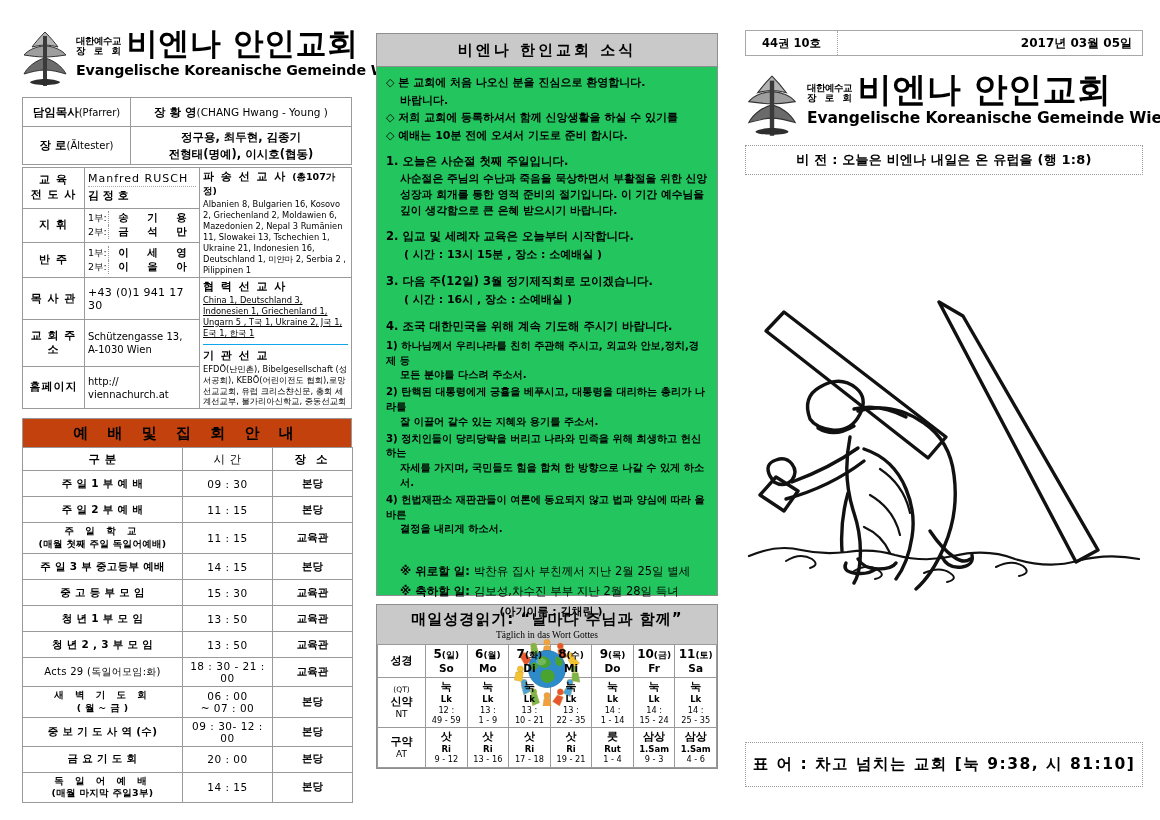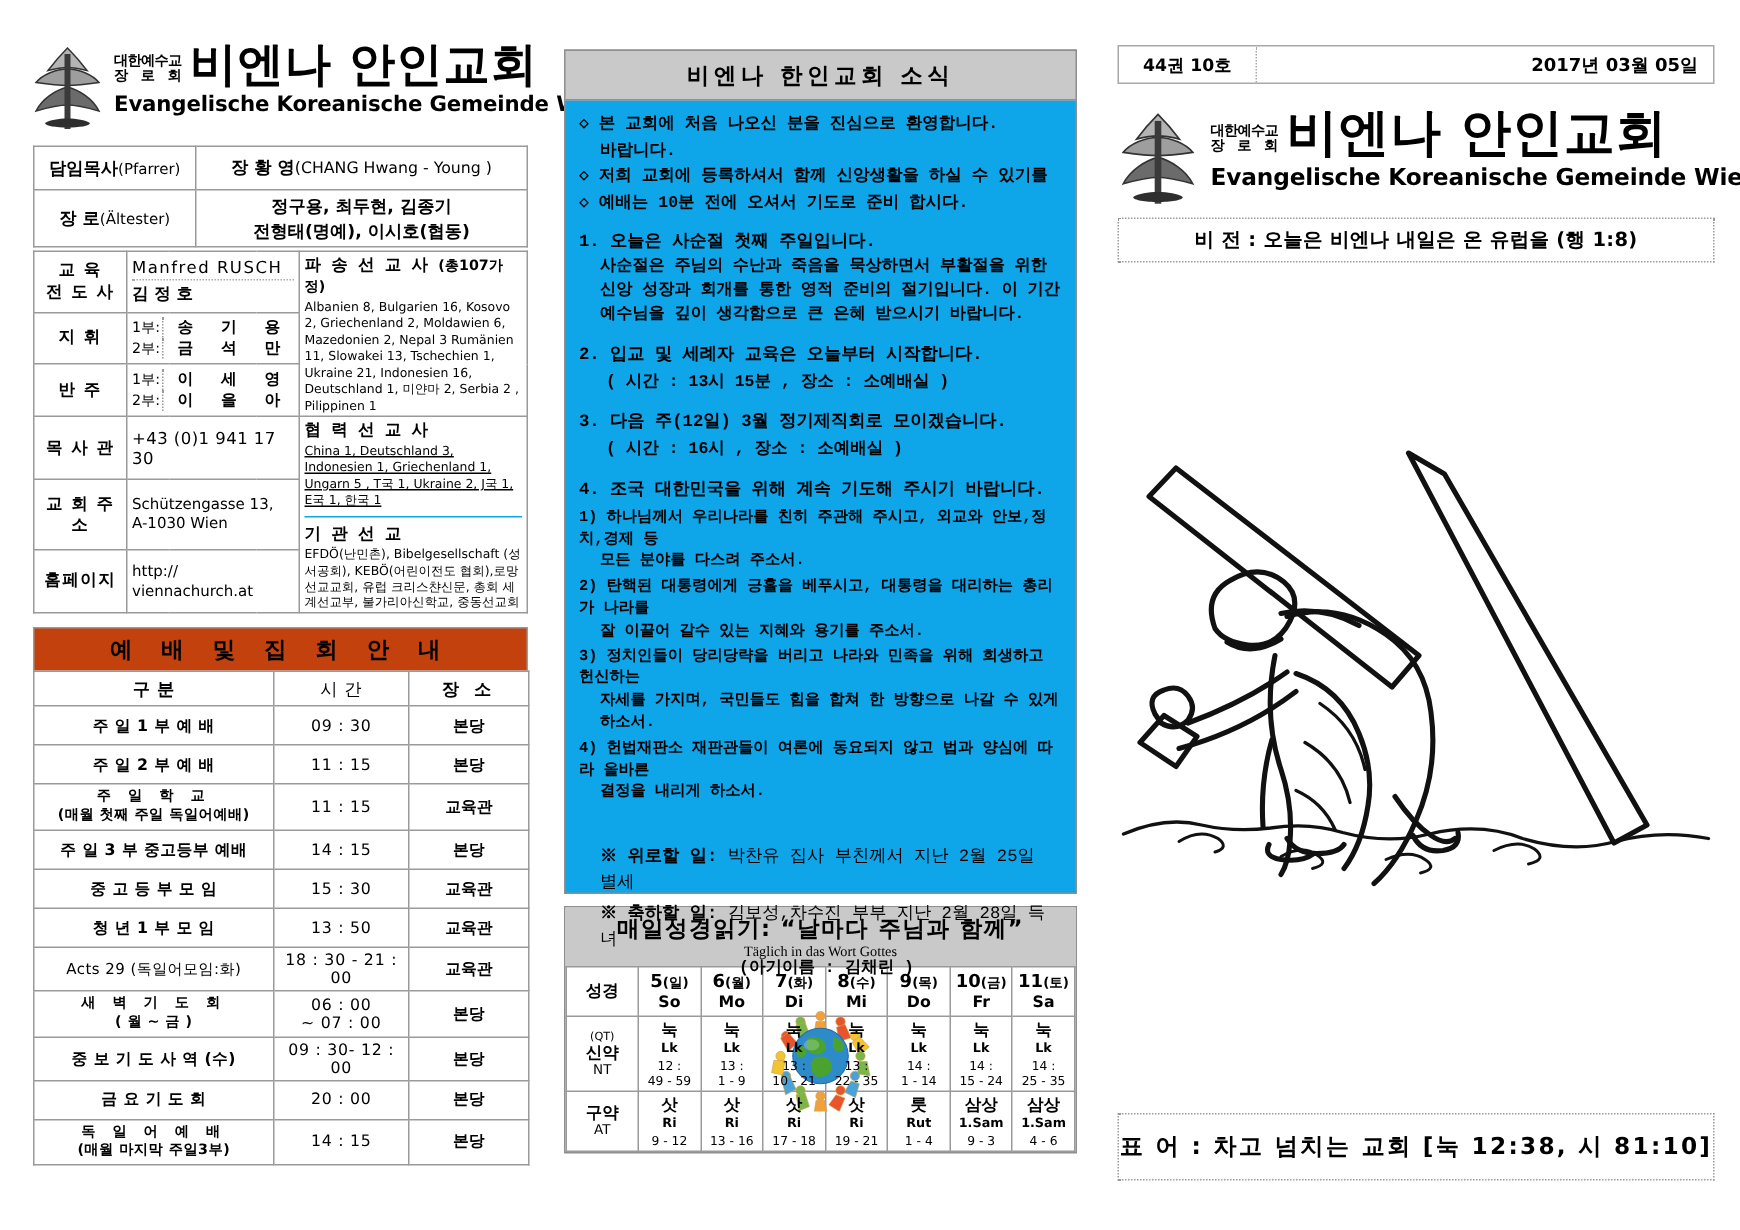--- a/index.html
+++ b/index.html
@@ -85,27 +85,27 @@
   .tbl-sched .c2 { width: 90px; font-weight: normal; letter-spacing: 0.5px; }
   .tbl-sched .c3 { width: 80px; font-weight: bold; }
   .tbl-sched th {
     text-align: center; font-weight: bold; font-size: 11.5px;
     letter-spacing: 3px; height: 23px; background: #fff;
   }
   .sub2 { font-size: 9.5px; font-weight: bold; line-height: 1.35; }
   .sub2 .l1 { letter-spacing: 4px; }
 
   
-  .mid-box { border: 1px solid #8f8f8f; background: #0ea5e9; }
+  .mid-box { border: 1px solid #8f8f8f; background: #22c55e; }
   .mid-head {
     background: #c9c9c9; text-align: center; font-weight: bold;
     font-size: 15px; letter-spacing: 3px; padding: 7px 0 6px 0;
     border-bottom: 1px solid #8f8f8f;
   }
-  .news-body { padding: 8px 9px 10px 9px; font-size: 11px; line-height: 1.5; font-family: Liberation Mono, monospace; }
+  .news-body { padding: 8px 9px 10px 9px; font-size: 11px; line-height: 1.5; }
   .dia { margin-bottom: 1px; font-weight: bold; font-size: 11px; }
   .num-item { margin-top: 9px; font-weight: bold; font-size: 11.5px; }
   .num-sub {
     margin-left: 14px; font-weight: bold; font-size: 10.8px;
     line-height: 1.48; margin-top: 1px;
   }
   .paren { margin-left: 18px; font-weight: bold; font-size: 11px; margin-top: 2px; }
   .sublist { margin-top: 4px; }
   .sl-item { font-size: 10.2px; font-weight: bold; line-height: 1.45; margin-bottom: 2px; }
   .sl-item .hang { display: block; margin-left: 14px; }
@@ -330,20 +330,25 @@
               <td class="c1">중   고   등   부   모   임</td>
               <td class="c2">15 : 30</td>
               <td class="c3">교육관</td>
             </tr>
         <tr>
               <td class="c1">청   년   1   부   모   임</td>
               <td class="c2">13 : 50</td>
               <td class="c3">교육관</td>
             </tr>
         <tr>
+              <td class="c1">청   년 2 , 3 부   모   임</td>
+              <td class="c2">13 : 50</td>
+              <td class="c3">교육관</td>
+            </tr>
+        <tr>
               <td class="c1" style="font-weight:normal;font-size:10px;">Acts 29 (독일어모임:화)</td>
               <td class="c2">18 : 30 - 21 : 00</td>
               <td class="c3">교육관</td>
             </tr>
         <tr>
           <td class="c1 sub2">
             <div class="l1">새    벽    기    도    회</div>
             <div>(    월      ~      금    )</div>
           </td>
           <td class="c2">
@@ -668,16 +673,16 @@
           <path d="M100 384 q-4 8 8 10 q14 2 22 -4"></path>
 
           <path d="M184 352 q12 18 24 26 q10 7 16 2"></path>
           <path d="M196 378 q6 12 20 10 q12 -2 10 -12"></path>
 
           <path d="M108 230 q26 -6 52 8"></path>
         </g>
       </svg>
     </div>
 
-    <div class="motto-bar">표 어 : 차고 넘치는 교회 [눅 12:38, 시 81:10]</div>
+    <div class="motto-bar">표 어 : 차고 넘치는 교회 [눅 9:38, 시 81:10]</div>
   </div>
 
 </div>
 
 </body></html>

